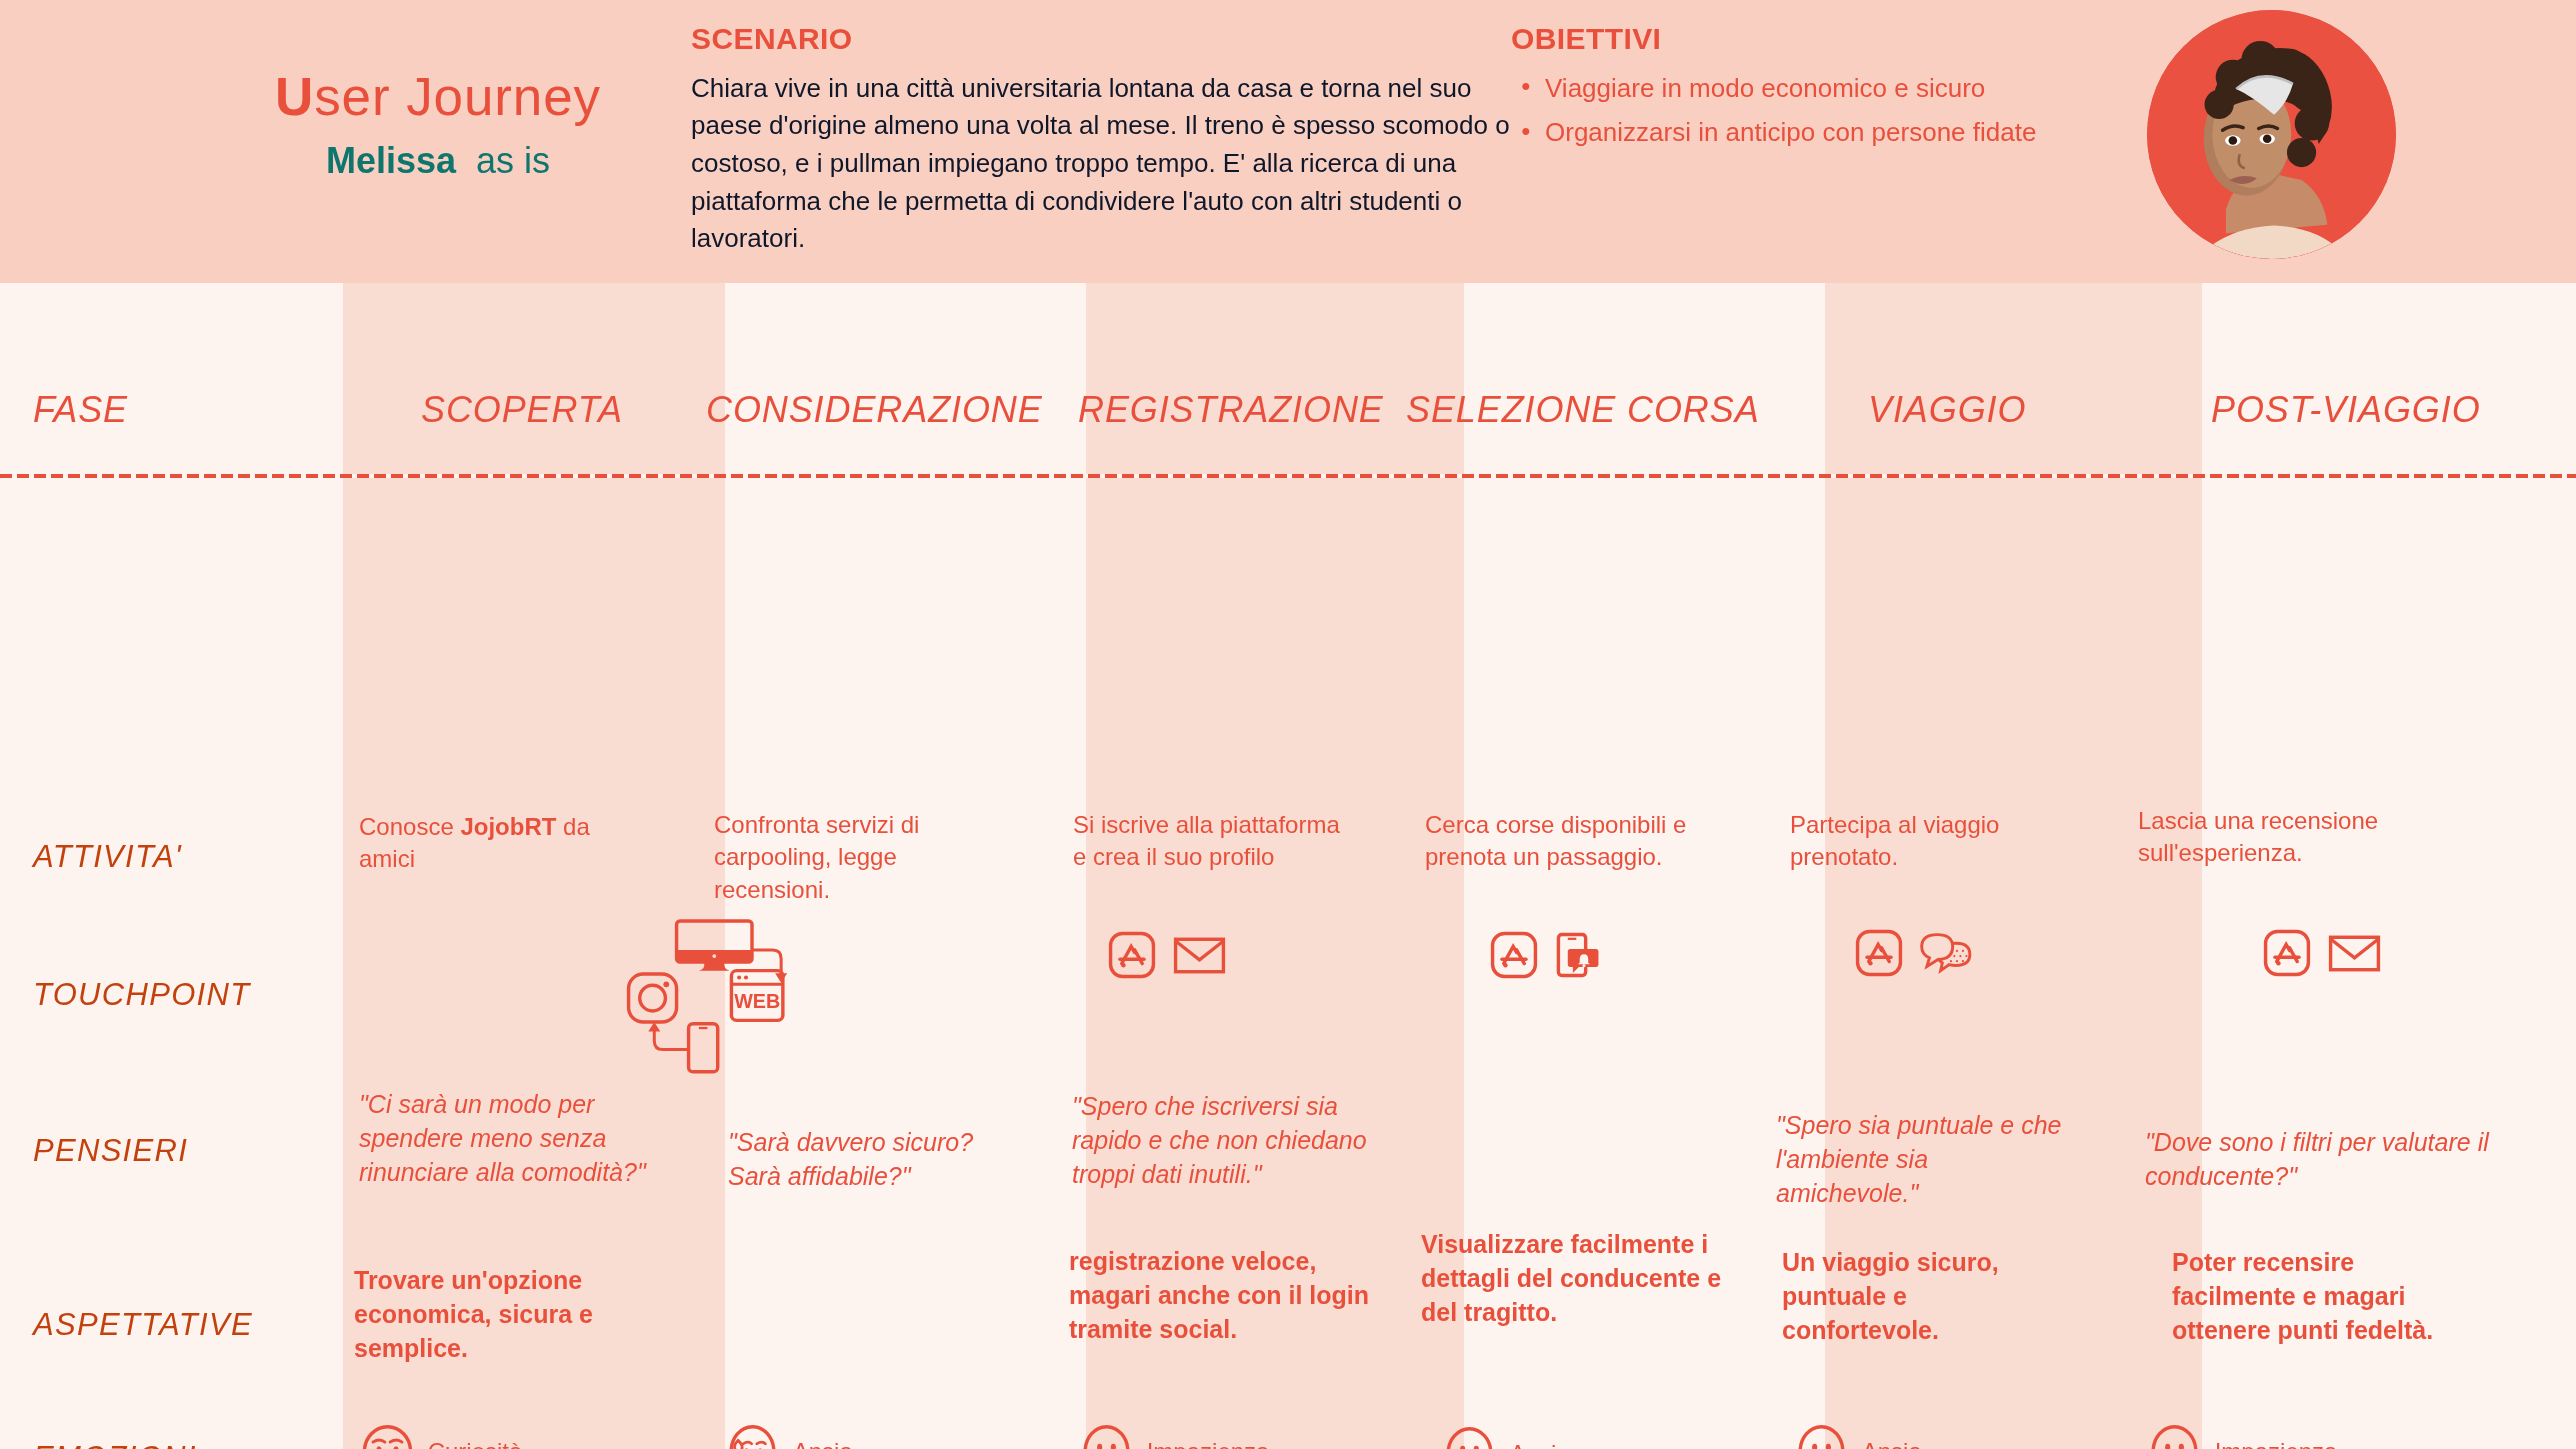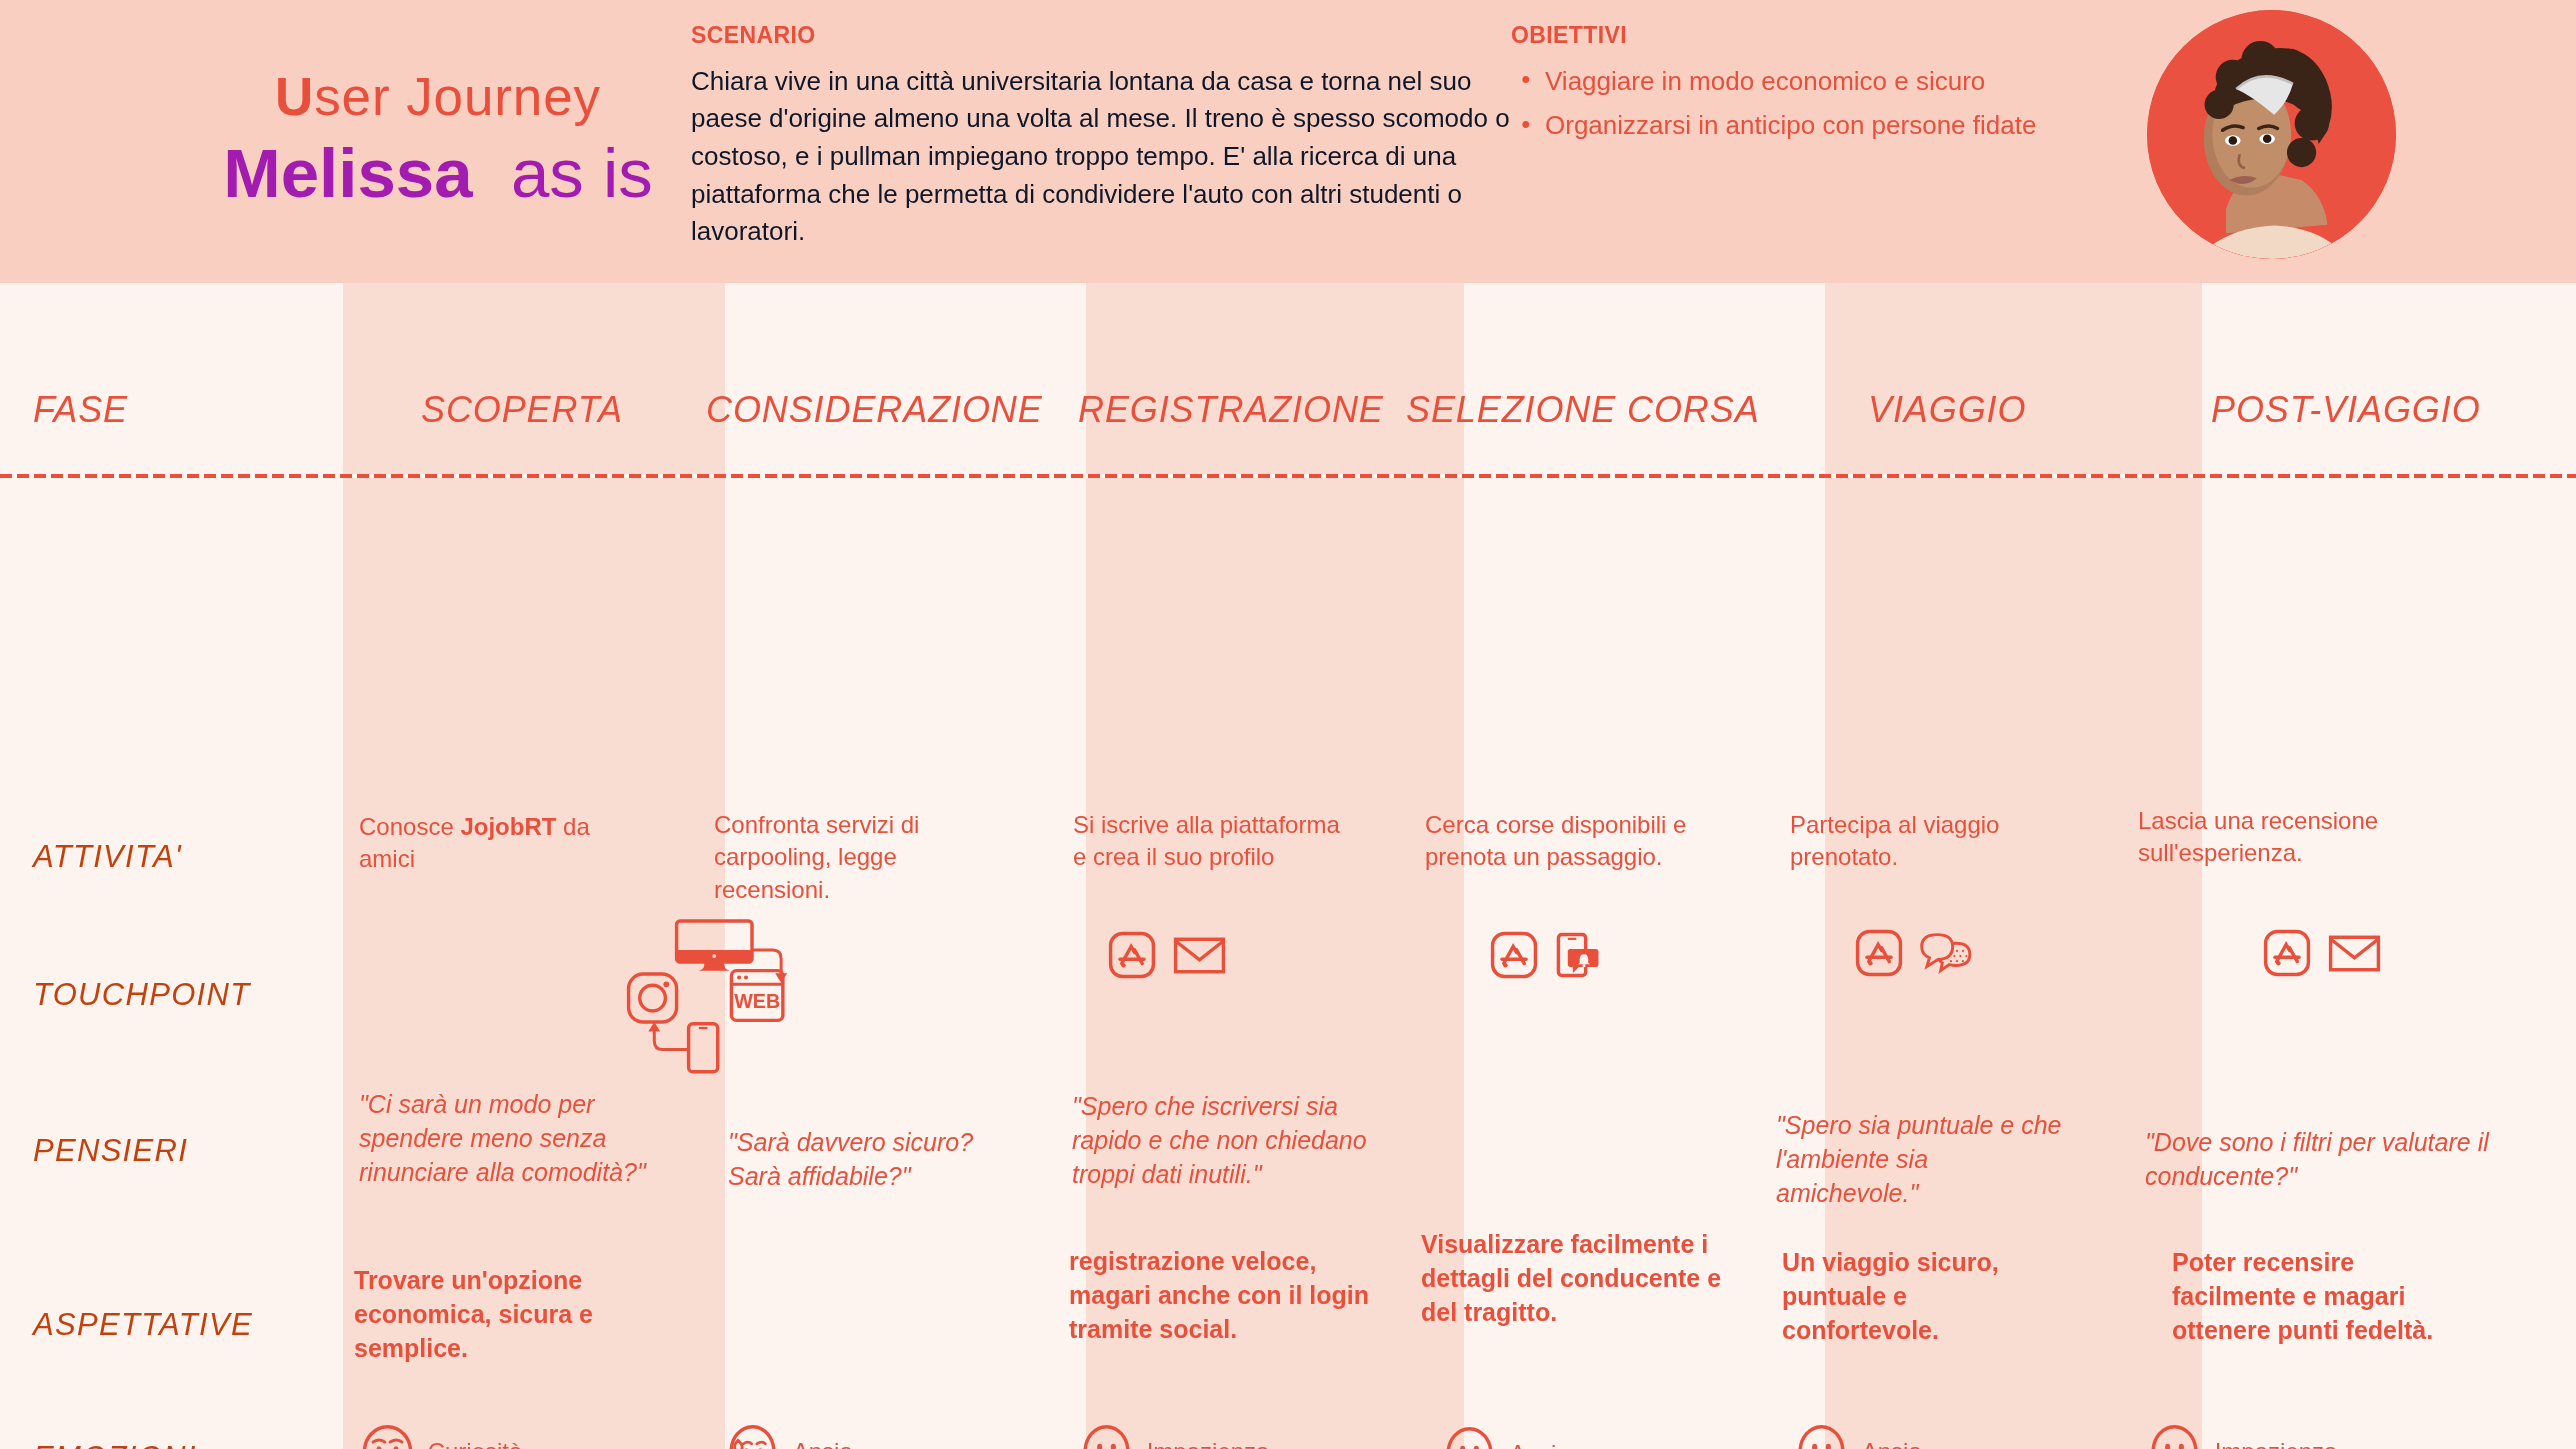--- a/index.html
+++ b/index.html
@@ -19,30 +19,30 @@
   .title-block {
     position: absolute; left: 172px; top: 67px; width: 532px;
     text-align: center;
   }
   .title-line1 {
     font-size: 53px; color: #E8503C; letter-spacing: 0.9px;
     font-weight: 400; line-height: 1.15; white-space: nowrap;
   }
   .title-line1 .accent { font-weight: 700; }
   .title-line2 {
-    font-size: 69px; color: #a21caf; line-height: 1.15;
-    white-space: nowrap; margin-top: 6px;
+    font-size: 36px; color: #0f766e; line-height: 1.15;
+    white-space: nowrap; margin-top: 12px;
   }
   .title-line2 .accent { font-weight: 700; }
   .title-line2 .light { font-weight: 400; }
 
   .scenario-block { position: absolute; left: 691px; top: 22px; width: 824px; }
   .obiettivi-block { position: absolute; left: 1511px; top: 22px; width: 550px; }
   .sec-head {
-    font-size: 23px; font-weight: 700; color: #E8503C;
+    font-size: 30px; font-weight: 700; color: #E8503C;
     letter-spacing: 0.4px; margin-bottom: 13.7px;
   }
   .sec-body { font-size: 26px; color: #0f172a; line-height: 1.45; font-weight: 400; }
   .obj-list { list-style: none; }
   .obj-list li {
     font-size: 26px; color: #E8503C; line-height: 1.45;
     position: relative; padding-left: 34px; margin-bottom: 6.9px;
   }
   .obj-list li::before {
     content: "\2022"; position: absolute; left: 10.3px; top: -1.7px; font-size: 26px;

